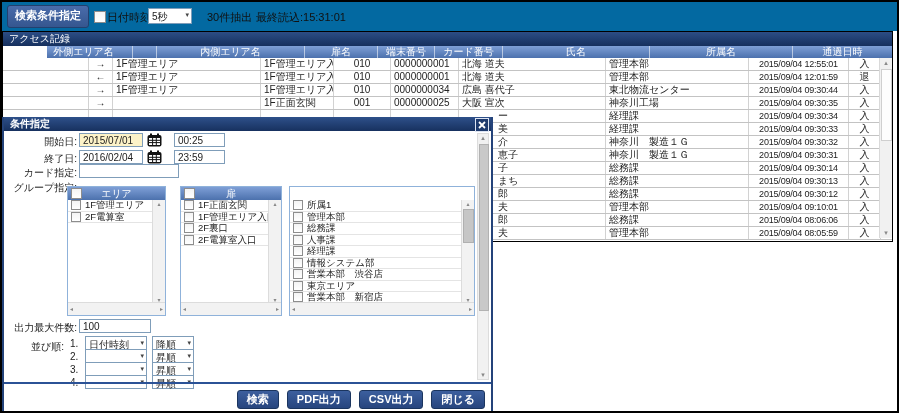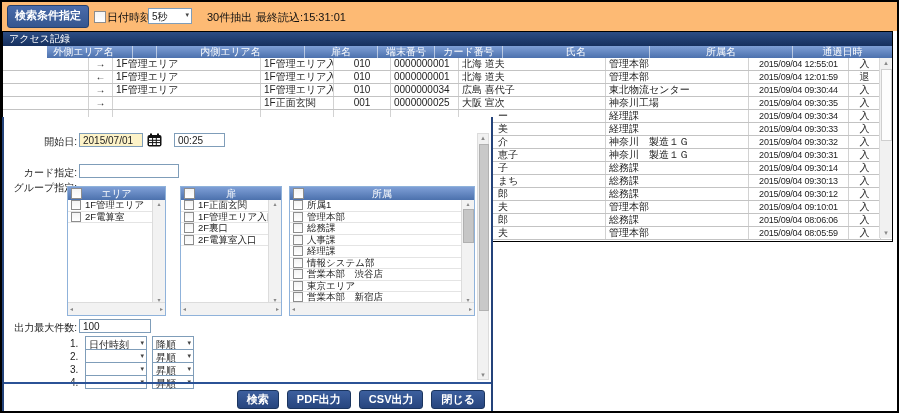--- a/index.html
+++ b/index.html
@@ -1,18 +1,18 @@
 <!DOCTYPE html>
 <html><head>
 <meta charset="utf-8">
 <style>
   html,body{margin:0;padding:0;background:#fff;font-family:"Liberation Sans","DejaVu Sans",sans-serif;}
   #frame{position:relative;width:899px;height:413px;border:2px solid #000;box-sizing:border-box;background:#fff;overflow:hidden;}
   
-  .toolbar{position:absolute;left:0;top:0;width:100%;height:29px;background:#fdba74;}
+  .toolbar{position:absolute;left:0;top:0;width:100%;height:29px;background:#0369a1;}
   .btn-primary{position:absolute;left:5px;top:3px;width:80px;height:21px;background:linear-gradient(#4a6cab,#35568f);
     border:1px solid #23406f;border-radius:3px;color:#fff;font-weight:bold;font-size:11px;text-align:center;line-height:19px;cursor:pointer;}
   .cbox{display:inline-block;width:10px;height:10px;border:1px solid #8d8d8d;background:linear-gradient(#f4f4f4,#fff);vertical-align:middle;}
   #autoUpdateCb{position:absolute;left:92px;top:9px;}
   .tb-label{position:absolute;top:8px;font-size:11px;color:#111;}
   #autoUpdateLbl{left:105px;}
   .sel{display:inline-block;position:relative;border:1px solid #7f9db9;background:#fff;font-size:10px;color:#222;box-sizing:border-box;}
   .sel .txt{position:absolute;left:3px;top:1px;white-space:nowrap;}
   .sel .arw{position:absolute;right:2px;top:2px;font-size:7px;color:#444;}
   #intervalSel{position:absolute;left:146px;top:6px;width:44px;height:16px;}
@@ -111,36 +111,58 @@
         <div class="tr"><span class="td" style="width: 86px;"></span><span class="td c" style="width: 24px;"></span><span class="td" style="width: 148px;"></span><span class="td" style="width: 73px;"></span><span class="td c" style="width: 57px;"></span><span class="td" style="width: 68px;"></span><span class="td frag" style="width: 147px;">夫</span><span class="td" style="width: 143px;">管理本部</span><span class="td c dt" style="width: 100px;">2015/09/04 08:05:59</span><span class="td c" style="width: 32px;">入</span></div>
       </div>
     <div class="vscroll">
       <span class="up">▴</span>
       <span class="thumb"></span>
       <span class="dn">▾</span>
     </div>
   </div>
 
   <div class="modal">
+    <div class="modal-title">
+      <span>条件指定</span>
+      <span class="close-btn">
+        <svg width="8" height="8" viewBox="0 0 8 8">
+          <path d="M1 1 L7 7 M7 1 L1 7" stroke="#fff" stroke-width="1.8"></path>
+        </svg>
+      </span>
+    </div>
 
     <div class="frow" style="top:16px;">
       <span class="flabel">開始日:</span>
       <span class="finput yellow" style="left:75px;top:0;width:64px;">2015/07/01</span>
       <span class="calbtn" style="left:143px;top:0;">
         <svg width="15" height="14" viewBox="0 0 15 14">
           <rect x="0.5" y="2" width="14" height="11.5" rx="2" fill="#111"></rect>
           <rect x="3" y="0.5" width="2" height="3" fill="#111"></rect>
             <rect x="10" y="0.5" width="2" height="3" fill="#111"></rect>
           <rect x="2" y="5" width="11" height="7" fill="#fff"></rect>
           <path d="M2 7.3 H13 M2 9.6 H13 M5.6 5 V12 M9.3 5 V12" stroke="#111" stroke-width="1"></path>
         </svg>
       </span>
       <span class="finput" style="left:170px;top:0;width:51px;">00:25</span>
     </div>
 
+    <div class="frow" style="top:33px;">
+      <span class="flabel">終了日:</span>
+      <span class="finput" style="left:75px;top:0;width:64px;">2016/02/04</span>
+      <span class="calbtn" style="left:143px;top:0;">
+        <svg width="15" height="14" viewBox="0 0 15 14">
+          <rect x="0.5" y="2" width="14" height="11.5" rx="2" fill="#111"></rect>
+          <rect x="3" y="0.5" width="2" height="3" fill="#111"></rect>
+            <rect x="10" y="0.5" width="2" height="3" fill="#111"></rect>
+          <rect x="2" y="5" width="11" height="7" fill="#fff"></rect>
+          <path d="M2 7.3 H13 M2 9.6 H13 M5.6 5 V12 M9.3 5 V12" stroke="#111" stroke-width="1"></path>
+        </svg>
+      </span>
+      <span class="finput" style="left:170px;top:0;width:51px;">23:59</span>
+    </div>
 
     <div class="frow" style="top:47px;">
       <span class="flabel">カード指定:</span>
       <span class="finput" style="left:75px;top:0;width:100px;"></span>
     </div>
 
     <div class="frow" style="top:62px;">
       <span class="flabel">グループ指定:</span>
     </div>
 
@@ -171,21 +193,20 @@
           <div class="lvs">
             <span class="up">▴</span>
             <span class="dn">▾</span>
           </div>
           <div class="lhs">
             <span class="lt">◂</span>
             <span class="rt">▸</span>
           </div>
         </div>
         <div class="lbox" style="left: 285px; width: 186px;">
-          <div class="lhead"><span class="cbox"></span><span>所属</span></div>
           <div class="items">
             <div class="li"><span class="cbox"></span><span>所属1</span></div>
             <div class="li"><span class="cbox"></span><span>管理本部</span></div>
             <div class="li"><span class="cbox"></span><span>総務課</span></div>
             <div class="li"><span class="cbox"></span><span>人事課</span></div>
             <div class="li"><span class="cbox"></span><span>経理課</span></div>
             <div class="li"><span class="cbox"></span><span>情報システム部</span></div>
             <div class="li"><span class="cbox"></span><span>営業本部　渋谷店</span></div>
             <div class="li"><span class="cbox"></span><span>東京エリア</span></div>
             <div class="li"><span class="cbox"></span><span>営業本部　新宿店</span></div>
@@ -200,20 +221,23 @@
             <span class="rt">▸</span>
           </div>
         </div>
       </div>
 
     <div class="frow" style="top:202px;">
       <span class="flabel">出力最大件数:</span>
       <span class="finput" style="left:75px;top:0;width:72px;">100</span>
     </div>
 
+    <div class="frow" style="top:221px;">
+      <span class="flabel" style="width:60px;">並び順:</span>
+    </div>
     <div id="sortRows">
         <div class="srow" style="top: 219px;">
           <span class="num">1.</span>
           <span class="sel sel1">
             <span class="txt">日付時刻</span>
             <span class="arw">▾</span>
           </span>
           <span class="sel sel2">
             <span class="txt">降順</span>
             <span class="arw">▾</span>

